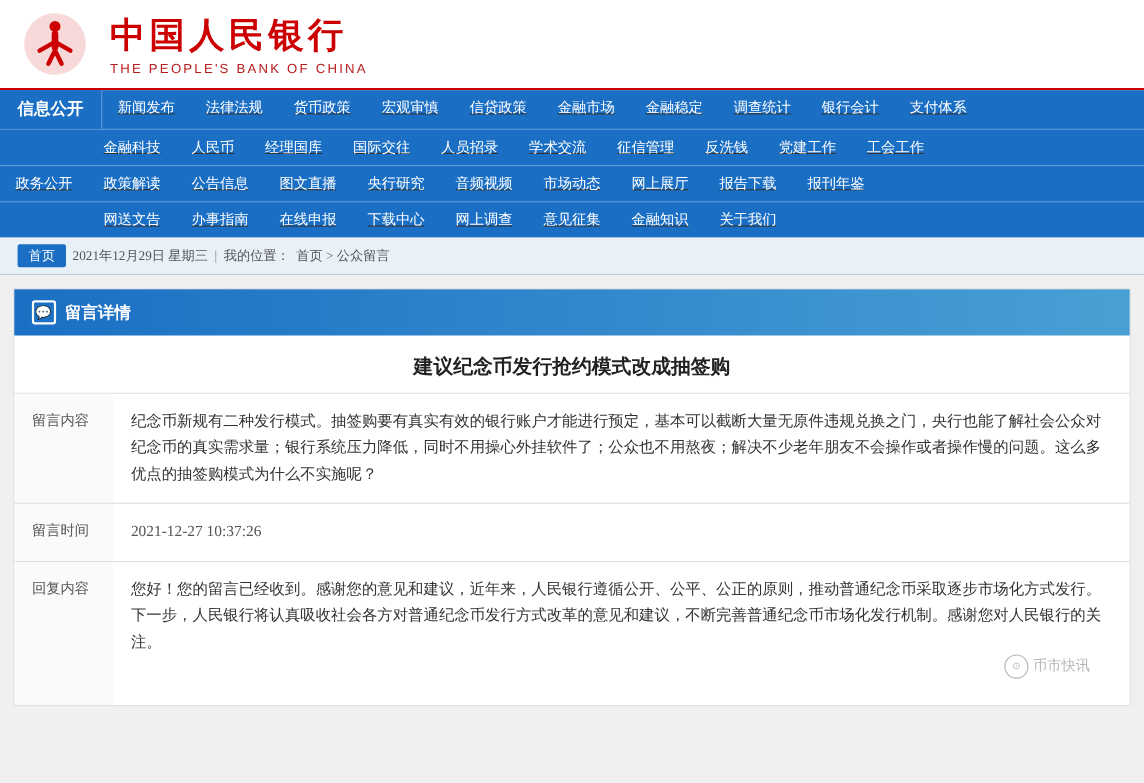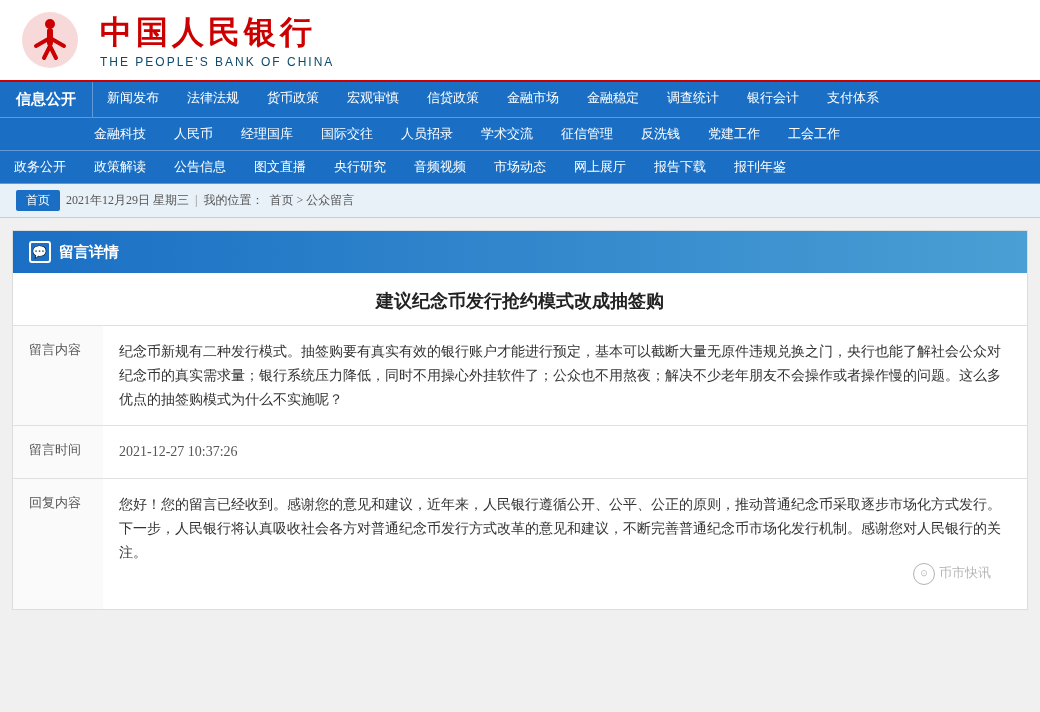--- a/index.html
+++ b/index.html
@@ -32,21 +32,21 @@
     }
     .logo-chinese {
       font-size: 32px;
       font-weight: bold;
       color: #cc0000;
       letter-spacing: 4px;
       font-family: 'SimHei', 'STHeiti', sans-serif;
     }
     .logo-english {
       font-size: 12px;
-      color: #0c4a6e;
+      color: #b91c1c;
       letter-spacing: 2px;
       font-family: Arial, sans-serif;
     }
 
     
     .nav-wrapper {
       background: #1a6fc4;
     }
     .nav-row {
       display: flex;
@@ -62,20 +62,21 @@
       display: flex;
       align-items: center;
       justify-content: center;
       font-family: Liberation Mono, monospace;
       border-right: 1px solid rgba(255,255,255,0.3);
     }
     .nav-items {
       display: flex;
       flex-wrap: wrap;
       flex: 1;
+      text-decoration: underline;
     }
     .nav-item {
       color: white;
       padding: 7px 14px;
       font-size: 13px;
       cursor: pointer;
       white-space: nowrap;
       font-family: 'SimHei', sans-serif;
     }
     .nav-divider {
@@ -275,20 +276,33 @@
       <span class="nav-item">央行研究</span>
       <span class="nav-item">音频视频</span>
       <span class="nav-item">市场动态</span>
       <span class="nav-item">网上展厅</span>
       <span class="nav-item">报告下载</span>
       <span class="nav-item">报刊年鉴</span>
     </div>
   </div>
   <div class="nav-divider"></div>
 
+  <div class="nav-row">
+    <div class="nav-left-label" style="visibility:hidden;"></div>
+    <div class="nav-items">
+      <span class="nav-item">网送文告</span>
+      <span class="nav-item">办事指南</span>
+      <span class="nav-item">在线申报</span>
+      <span class="nav-item">下载中心</span>
+      <span class="nav-item">网上调查</span>
+      <span class="nav-item">意见征集</span>
+      <span class="nav-item">金融知识</span>
+      <span class="nav-item">关于我们</span>
+    </div>
+  </div>
 </div>
 
 <div class="breadcrumb-bar">
   <span class="breadcrumb-home">首页</span>
   <span class="breadcrumb-date">2021年12月29日 星期三</span>
   <span class="breadcrumb-sep">|</span>
   <span>我的位置：</span>
   <span>首页 &gt; 公众留言</span>
 </div>
 

